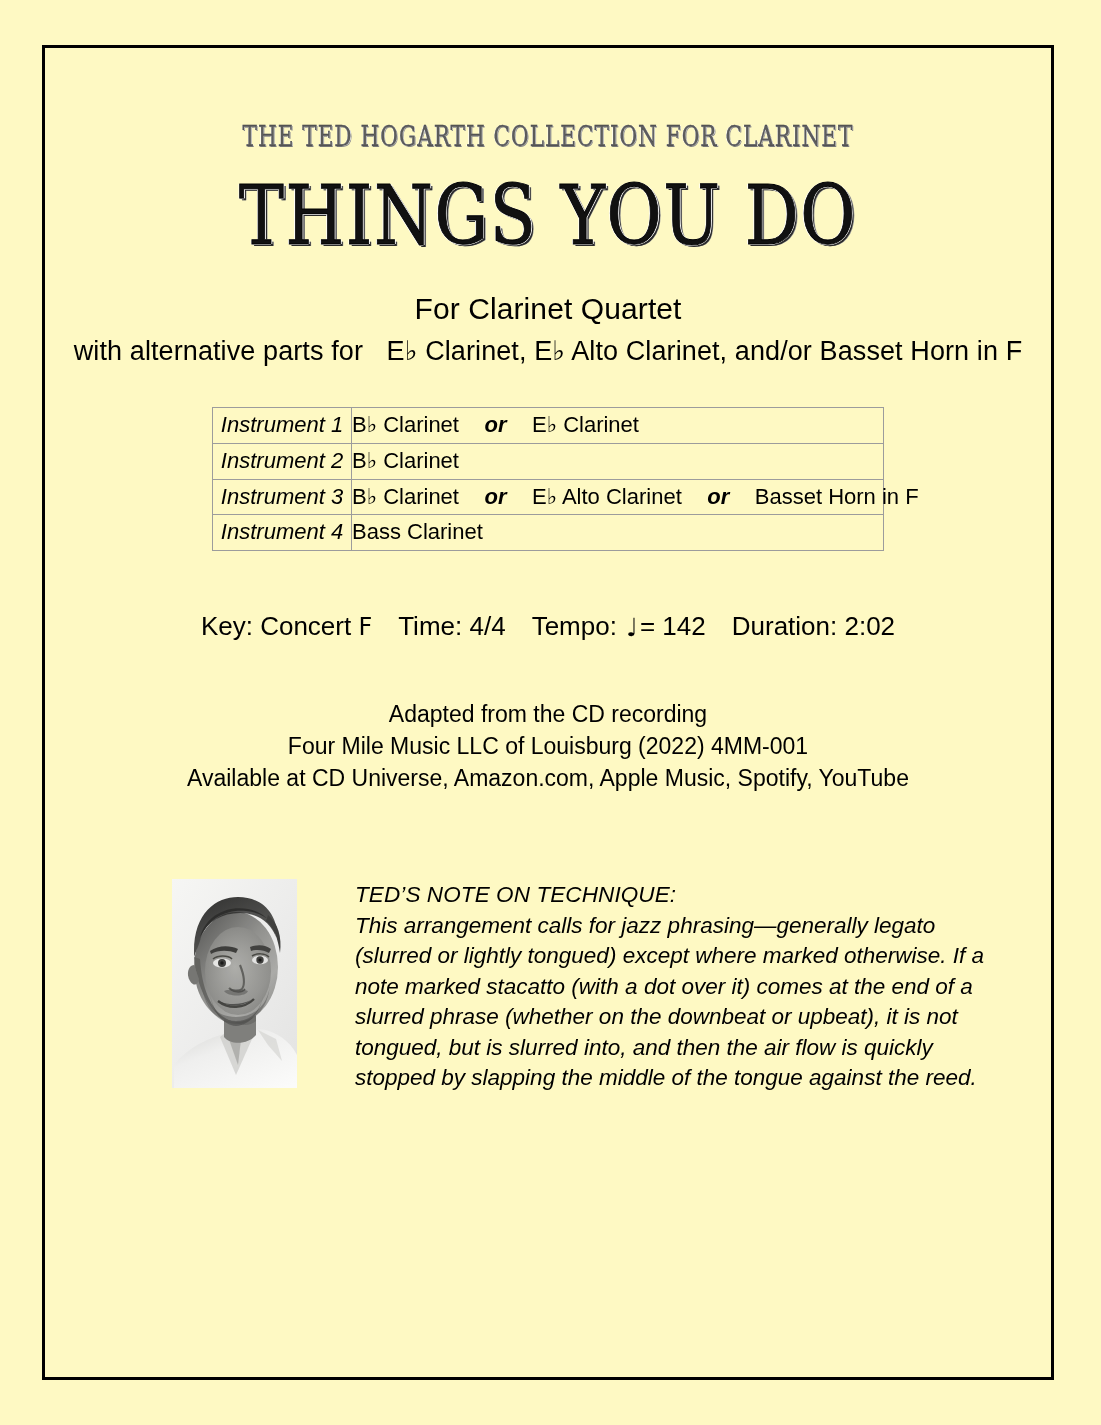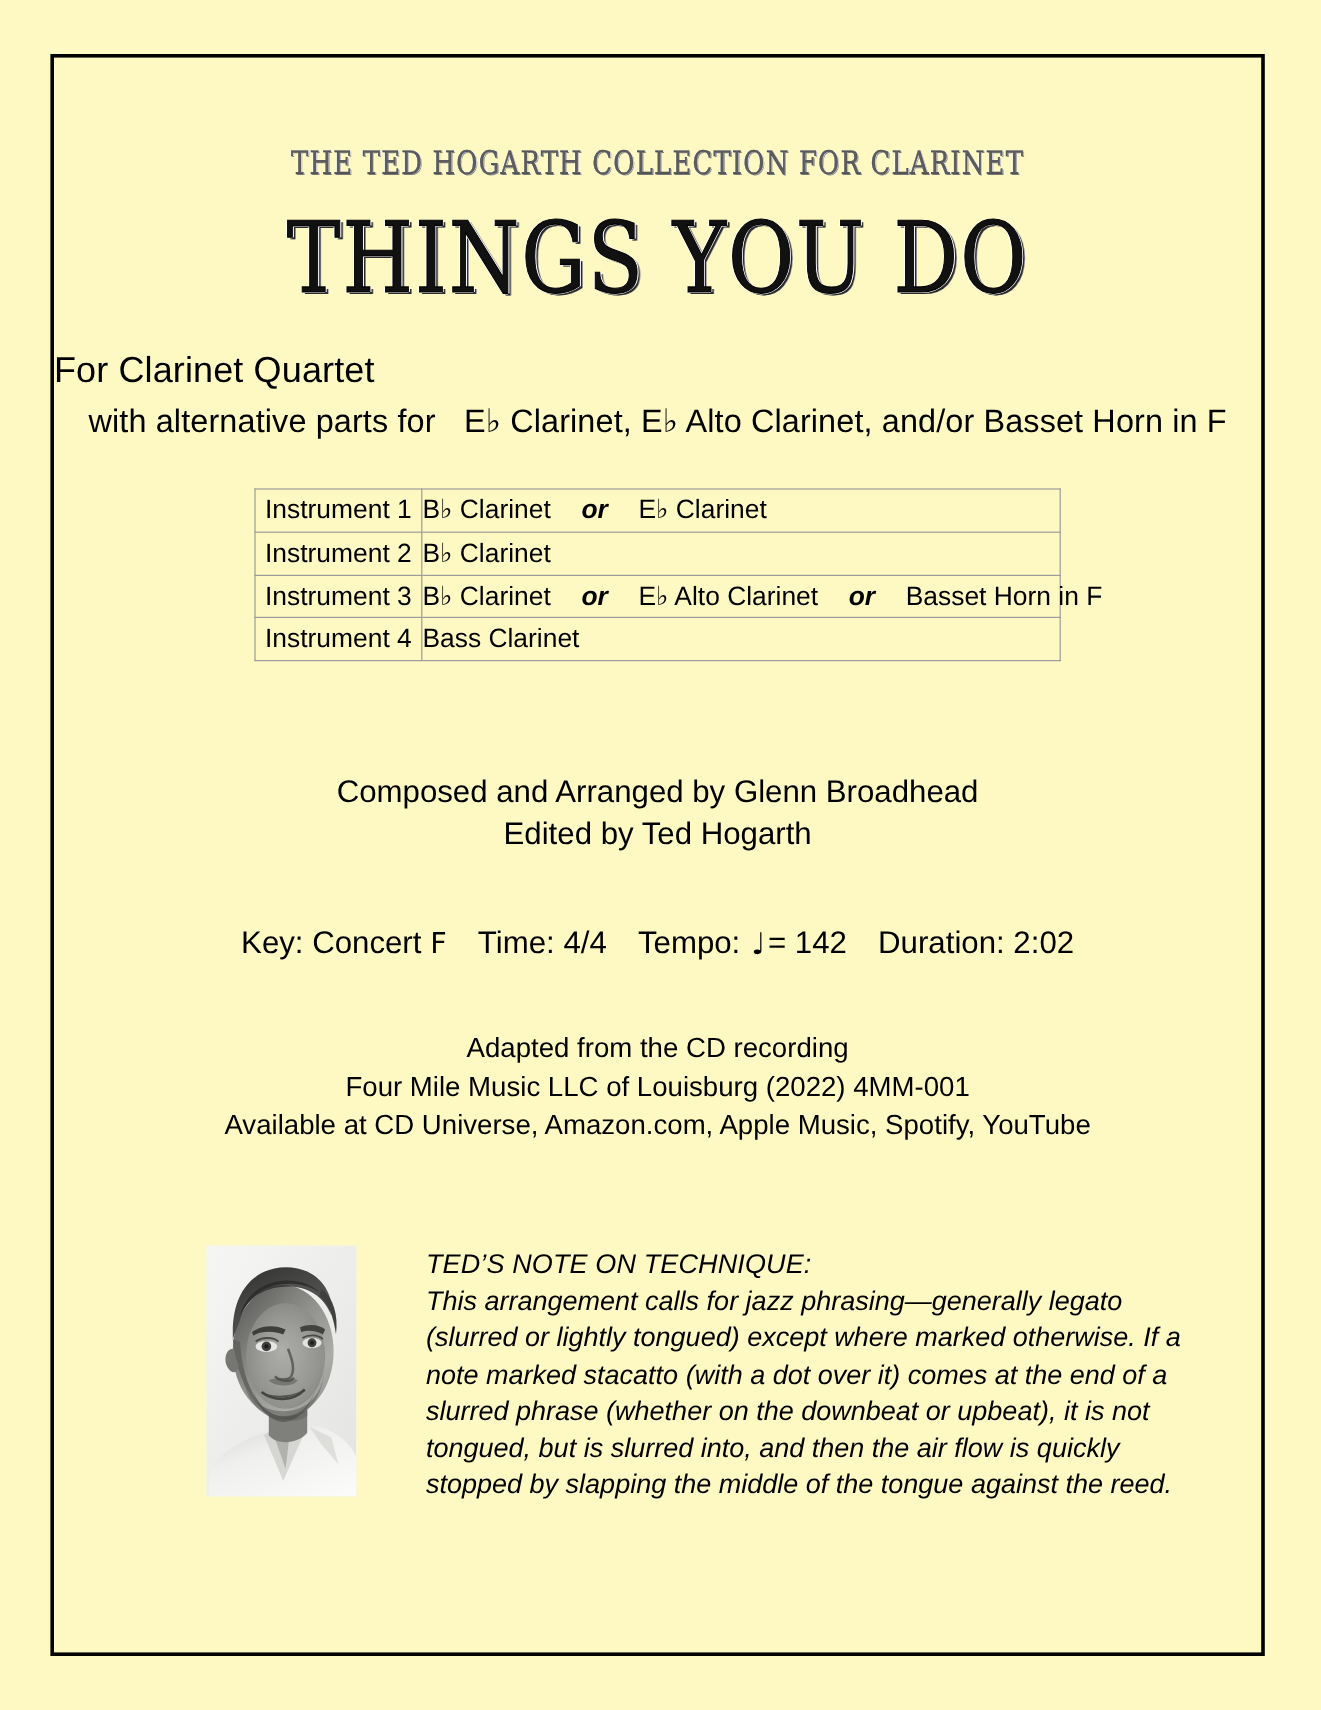--- a/index.html
+++ b/index.html
@@ -82,20 +82,21 @@
        1.4px 0 0 #ffffff,
       -1.4px 0 0 #ffffff,
        0 1.2px 0 #ffffff,
        2.6px 1.8px 0 #2b2b2b,
        3.4px 2.4px 0 #9a9a9a;
     -webkit-text-stroke: 0.9px #000000;
   }
 
   
   .subtitle {
+    text-align: center;
     margin-top: 34px;
     font-size: 30px;
     font-weight: 400;
     letter-spacing: 0.1px;
   }
   .alt-parts {
     text-align: center;
     margin-top: 9px;
     font-size: 27px;
     font-weight: 400;
@@ -119,20 +120,21 @@
     padding: 4px 0 5px 0;
     vertical-align: middle;
     line-height: 1.18;
     height: 25px;
   }
   td.instr-label {
     width: 138px;
     text-align: center;
     padding-left: 0;
     padding-right: 0;
+    font-style: italic;
   }
   td.instr-value {
     padding-left: 11px;
     text-align: left;
     white-space: nowrap;
   }
   .or-word {
     font-weight: bold;
     font-style: italic;
     padding: 0 0.25em;
@@ -258,24 +260,20 @@
           <tr>
             <td class="instr-label">Instrument 4</td>
             <td class="instr-value">
               <span>Bass Clarinet</span>
             </td>
           </tr>
         </tbody>
       </table>
     </div>
 
-    <div class="composer-block">
-      <div class="line">Composed and Arranged by Glenn Broadhead</div>
-      <div class="line">Edited by Ted Hogarth</div>
-    </div>
 
     <div class="keyline">
       <span>Key: Concert</span>
       <span class="concert-f">F</span><span class="gap"></span><span>Time:</span>
       <span>4/4</span><span class="gap"></span><span>Tempo:</span>
       <span class="notehead">♩</span><span>=</span>
       <span>142</span><span class="gap"></span><span>Duration:</span>
       <span>2:02</span>
     </div>
 

